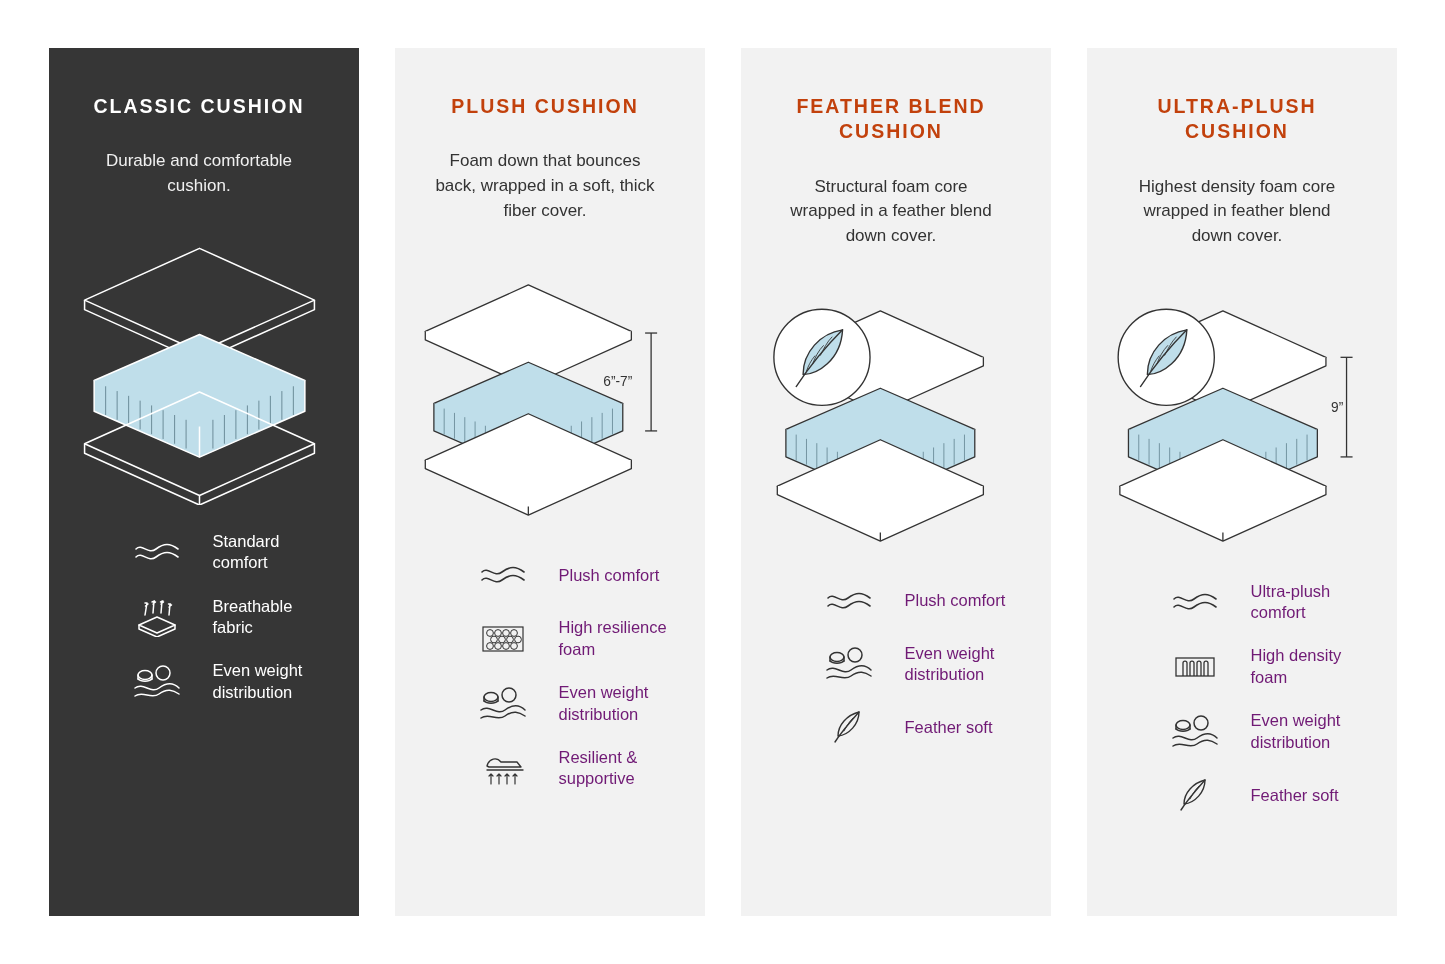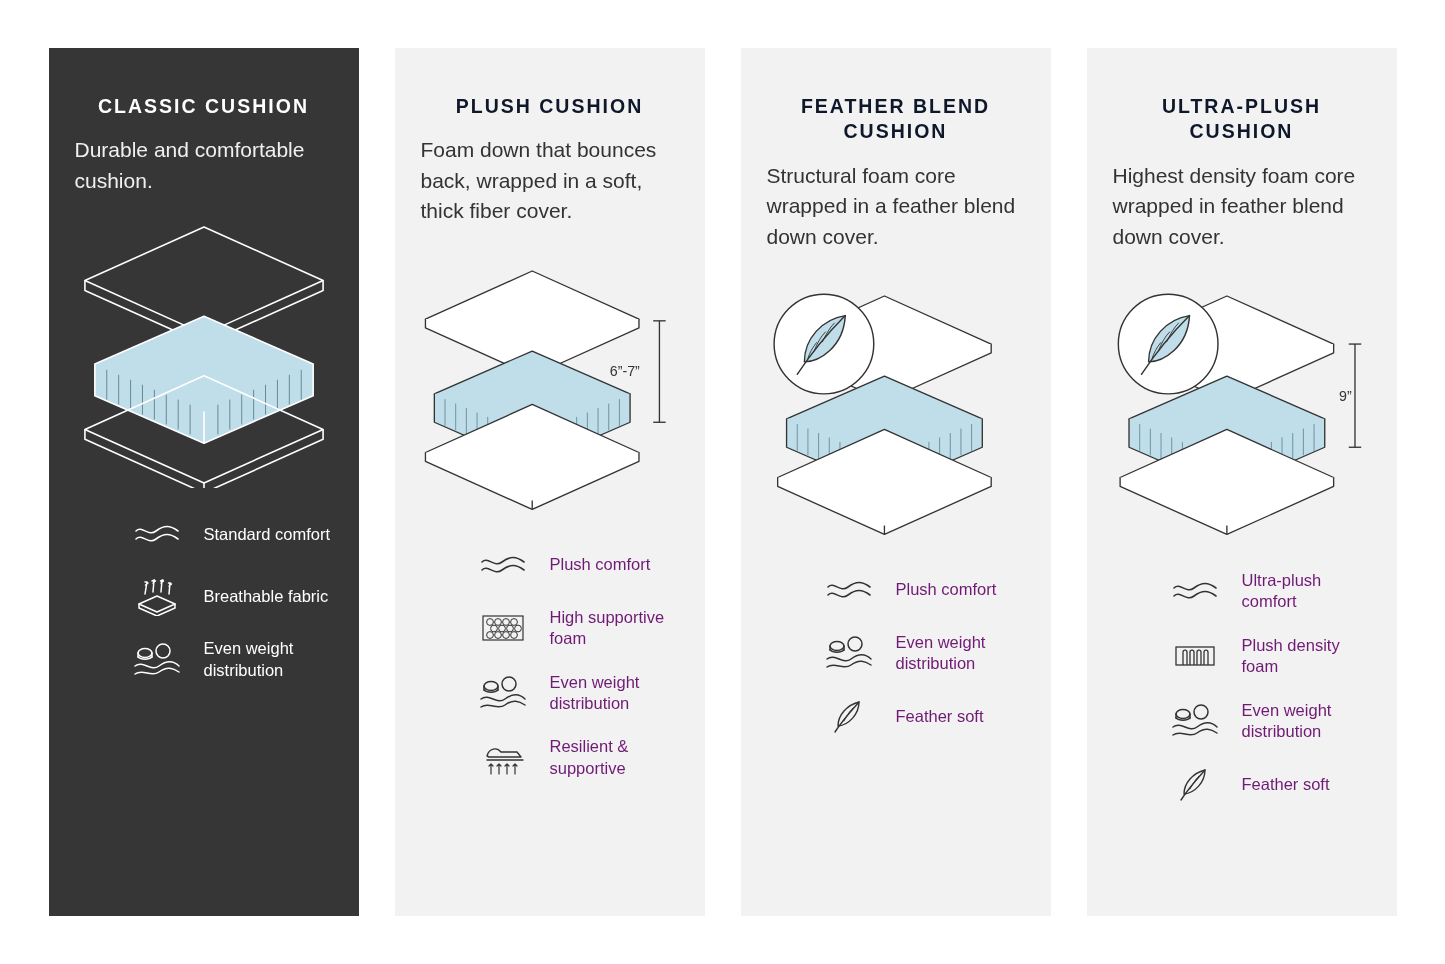--- a/index.html
+++ b/index.html
@@ -23,47 +23,47 @@
     align-items: flex-start;
     gap: 36px;
     padding-top: 48px;
     box-sizing: border-box;
   }
   .card {
     width: 310px;
     height: 868px;
     background: #f2f2f2;
     box-sizing: border-box;
-    padding: 46px 26px 20px 26px;
+    padding: 46px 35px 20px 26px;
     display: flex;
     flex-direction: column;
     align-items: center;
     position: relative;
   }
   .card.dark {
     background: #363636;
     color: #ffffff;
   }
   .card-title {
     font-size: 19.5px;
     font-weight: bold;
     letter-spacing: 2.0px;
     text-align: center;
     line-height: 1.3;
     margin: 0 0 16px 0;
-    color: #0f172a;
+    color: #c2410c;
   }
   .card.dark .card-title {
     color: #ffffff;
   }
   .card-desc {
-    font-size: 21px;
+    font-size: 17px;
     line-height: 1.45;
-    text-align: left;
-    margin: 0;
+    text-align: center;
+    margin: 14px;
     color: #333333;
     max-width: 270px;
   }
   .card.dark .card-desc {
     color: #f0f0f0;
   }
   .illo {
     margin-top: 22px;
     height: 290px;
     width: 100%;
@@ -77,21 +77,21 @@
     width: 100%;
     display: flex;
     flex-direction: column;
     gap: 22px;
     padding-left: 56px;
     box-sizing: border-box;
   }
   .feature {
     display: flex;
     align-items: center;
-    gap: 21px;
+    gap: 30px;
   }
   .feature .ficon {
     width: 52px;
     min-width: 52px;
     height: 40px;
     display: flex;
     align-items: center;
     justify-content: center;
   }
   .feature .flabel {
@@ -268,21 +268,21 @@
                   <circle cx="31" cy="17.5" r="3.4"></circle>
                   <circle cx="39" cy="17.5" r="3.4"></circle>
               <circle cx="11" cy="24" r="3.4"></circle>
                   <circle cx="19" cy="24" r="3.4"></circle>
                   <circle cx="27" cy="24" r="3.4"></circle>
                   <circle cx="35" cy="24" r="3.4"></circle>
             </g>
           </g>
             </svg>
         </span>
-        <span class="flabel">High supportive foam</span>
+        <span class="flabel">High resilience foam</span>
       </div>
       <div class="feature">
         <span class="ficon">
           <svg width="48" height="38" viewBox="0 0 48 38">
               <g fill="none" stroke="#333333" stroke-width="1.5" stroke-linecap="round">
             <circle cx="30" cy="10" r="7"></circle>
             <ellipse cx="12" cy="12" rx="7" ry="4.5"></ellipse>
             <line x1="5" y1="12" x2="5" y2="16"></line>
                 <line x1="19" y1="12" x2="19" y2="16"></line>
             <path d="M5 16 C8 19, 16 19, 19 16"></path>
@@ -474,21 +474,21 @@
           <svg width="48" height="30" viewBox="0 0 48 30">
               <g fill="none" stroke="#333333" stroke-width="1.3">
             <rect x="5" y="6" width="38" height="18"></rect>
             <path d="M12 24 L12 11 C12 8.5, 16 8.5, 16 11 L16 24"></path>
             <path d="M19 24 L19 11 C19 8.5, 23 8.5, 23 11 L23 24"></path>
             <path d="M26 24 L26 11 C26 8.5, 30 8.5, 30 11 L30 24"></path>
             <path d="M33 24 L33 11 C33 8.5, 37 8.5, 37 11 L37 24"></path>
           </g>
             </svg>
         </span>
-        <span class="flabel">Plush density foam</span>
+        <span class="flabel">High density foam</span>
       </div>
       <div class="feature">
         <span class="ficon">
           <svg width="48" height="38" viewBox="0 0 48 38">
               <g fill="none" stroke="#333333" stroke-width="1.5" stroke-linecap="round">
             <circle cx="30" cy="10" r="7"></circle>
             <ellipse cx="12" cy="12" rx="7" ry="4.5"></ellipse>
             <line x1="5" y1="12" x2="5" y2="16"></line>
                 <line x1="19" y1="12" x2="19" y2="16"></line>
             <path d="M5 16 C8 19, 16 19, 19 16"></path>

